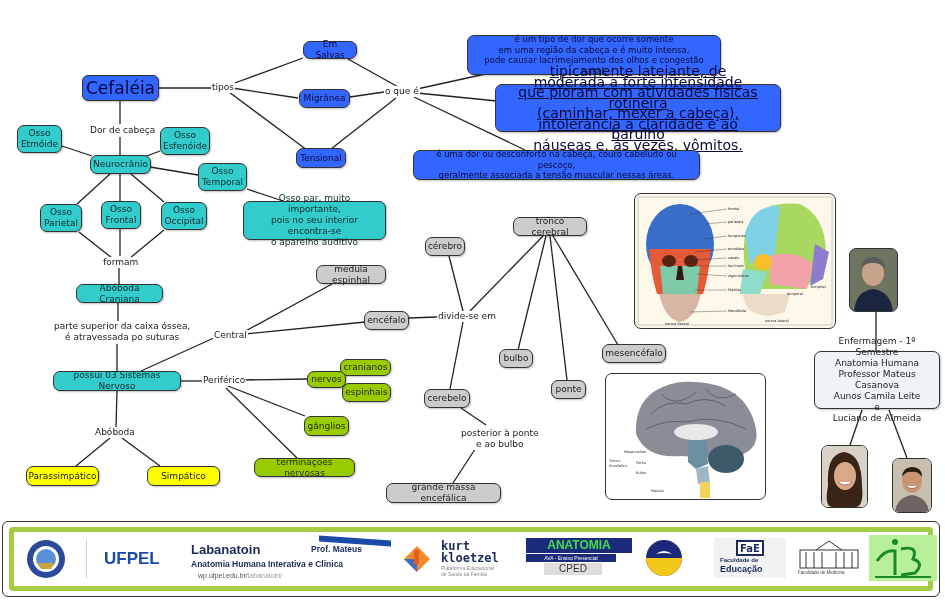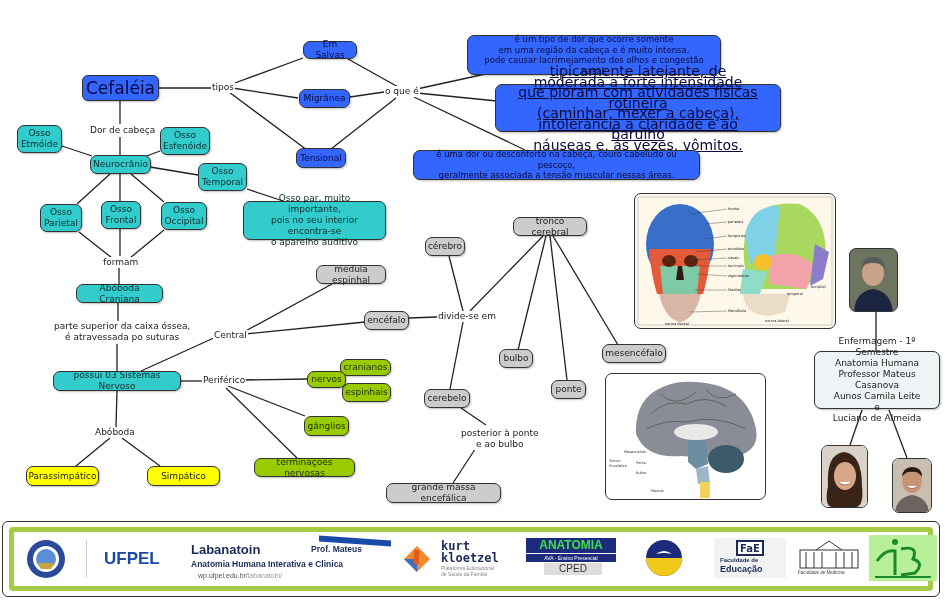--- a/index.html
+++ b/index.html
@@ -274,21 +274,21 @@
     <svg class="logo" style="left:388px;top:12px;" width="30" height="30" viewBox="0 0 30 30">
       <path d="M15 2 L28 15 L15 28 L2 15 Z" fill="#f08a2a"></path>
         <path d="M2 15 L15 28 L15 15 Z" fill="#3a6fc9"></path>
       <rect x="12" y="6" width="5" height="14" fill="#e85a1a"></rect>
     </svg>
     <div class="logo" style="left:427px;top:7px;font-size:12px;font-weight:bold;color:#1b2a5a;font-family:'DejaVu Sans Mono',monospace;">kurt</div>
     <div class="logo" style="left:427px;top:19px;font-size:12px;font-weight:bold;color:#1b2a5a;font-family:'DejaVu Sans Mono',monospace;">kloetzel</div>
     <div class="logo" style="left:427px;top:33px;font-size:5px;line-height:6px;color:#888;white-space:pre-line;">Plataforma Educacional
 de Saúde da Família</div>
 
-    <div class="logo" style="left:512px;top:6px;width:90px;height:15px;background:#1b2a7a;color:#3ee04a;font-size:12px;font-weight:bold;text-align:center;line-height:15px;">ANATOMIA</div>
+    <div class="logo" style="left:512px;top:6px;width:106px;height:15px;background:#1b2a7a;color:#3ee04a;font-size:12px;font-weight:bold;text-align:center;line-height:15px;">ANATOMIA</div>
     <div class="logo" style="left:512px;top:22px;width:90px;height:8px;background:#1b2a7a;color:#fff;font-size:5px;text-align:center;line-height:8px;">AVA - Ensino Presencial</div>
     <div class="logo" style="left:530px;top:31px;width:58px;height:12px;background:#ddd;color:#333;font-size:10px;text-align:center;line-height:12px;">CPED</div>
 
     <svg class="logo" style="left:630px;top:6px;" width="40" height="40" viewBox="0 0 40 40">
       <circle cx="20" cy="20" r="18" fill="#1b2a7a"></circle>
         <path d="M2 20 A18 18 0 0 0 38 20 Z" fill="#f2c91a"></path>
       <path d="M12 16 Q20 10 28 16 Q20 14 12 16 Z" fill="#fff"></path>
     </svg>
 
     <div class="logo" style="left:700px;top:6px;width:72px;height:40px;background:#f2f2f2;">

